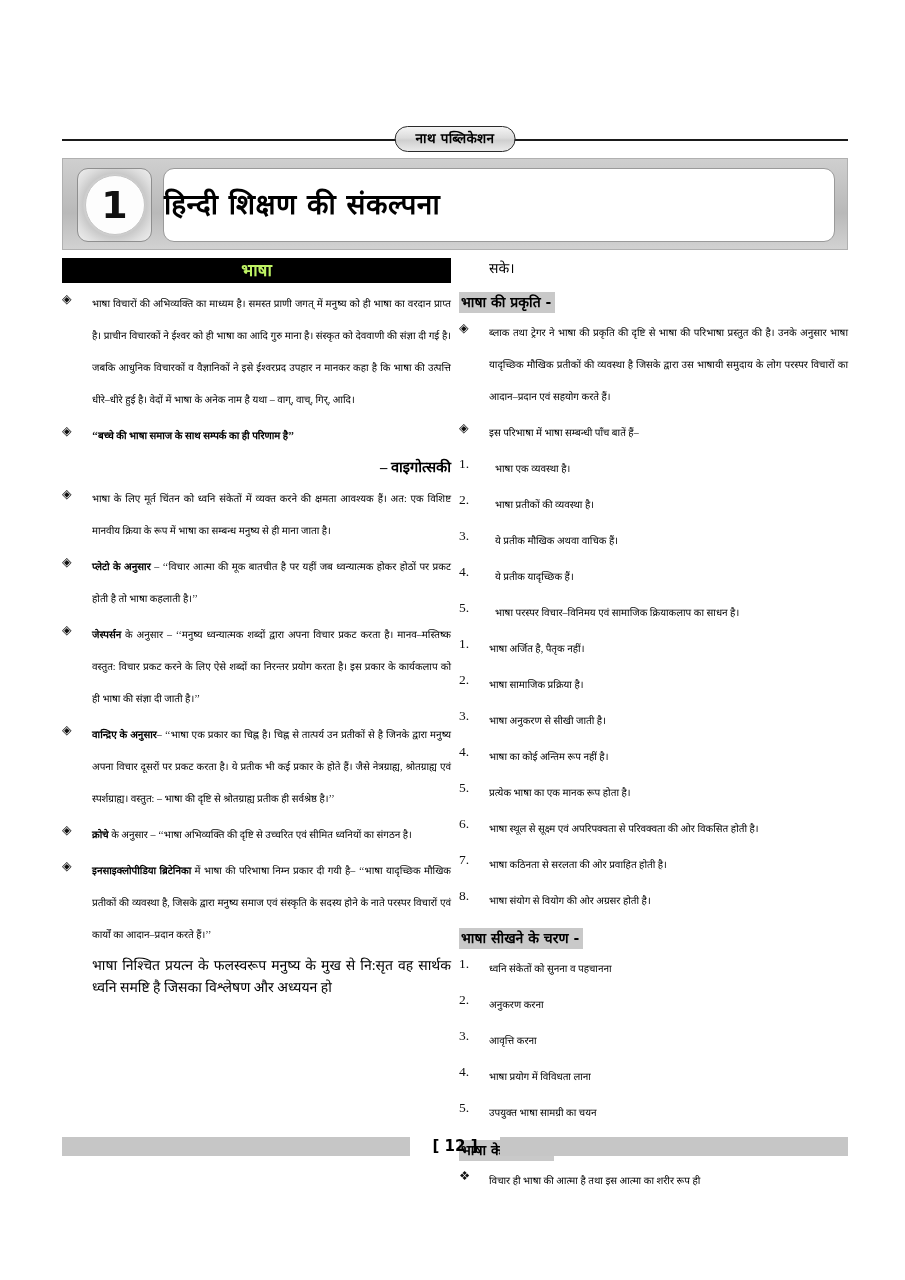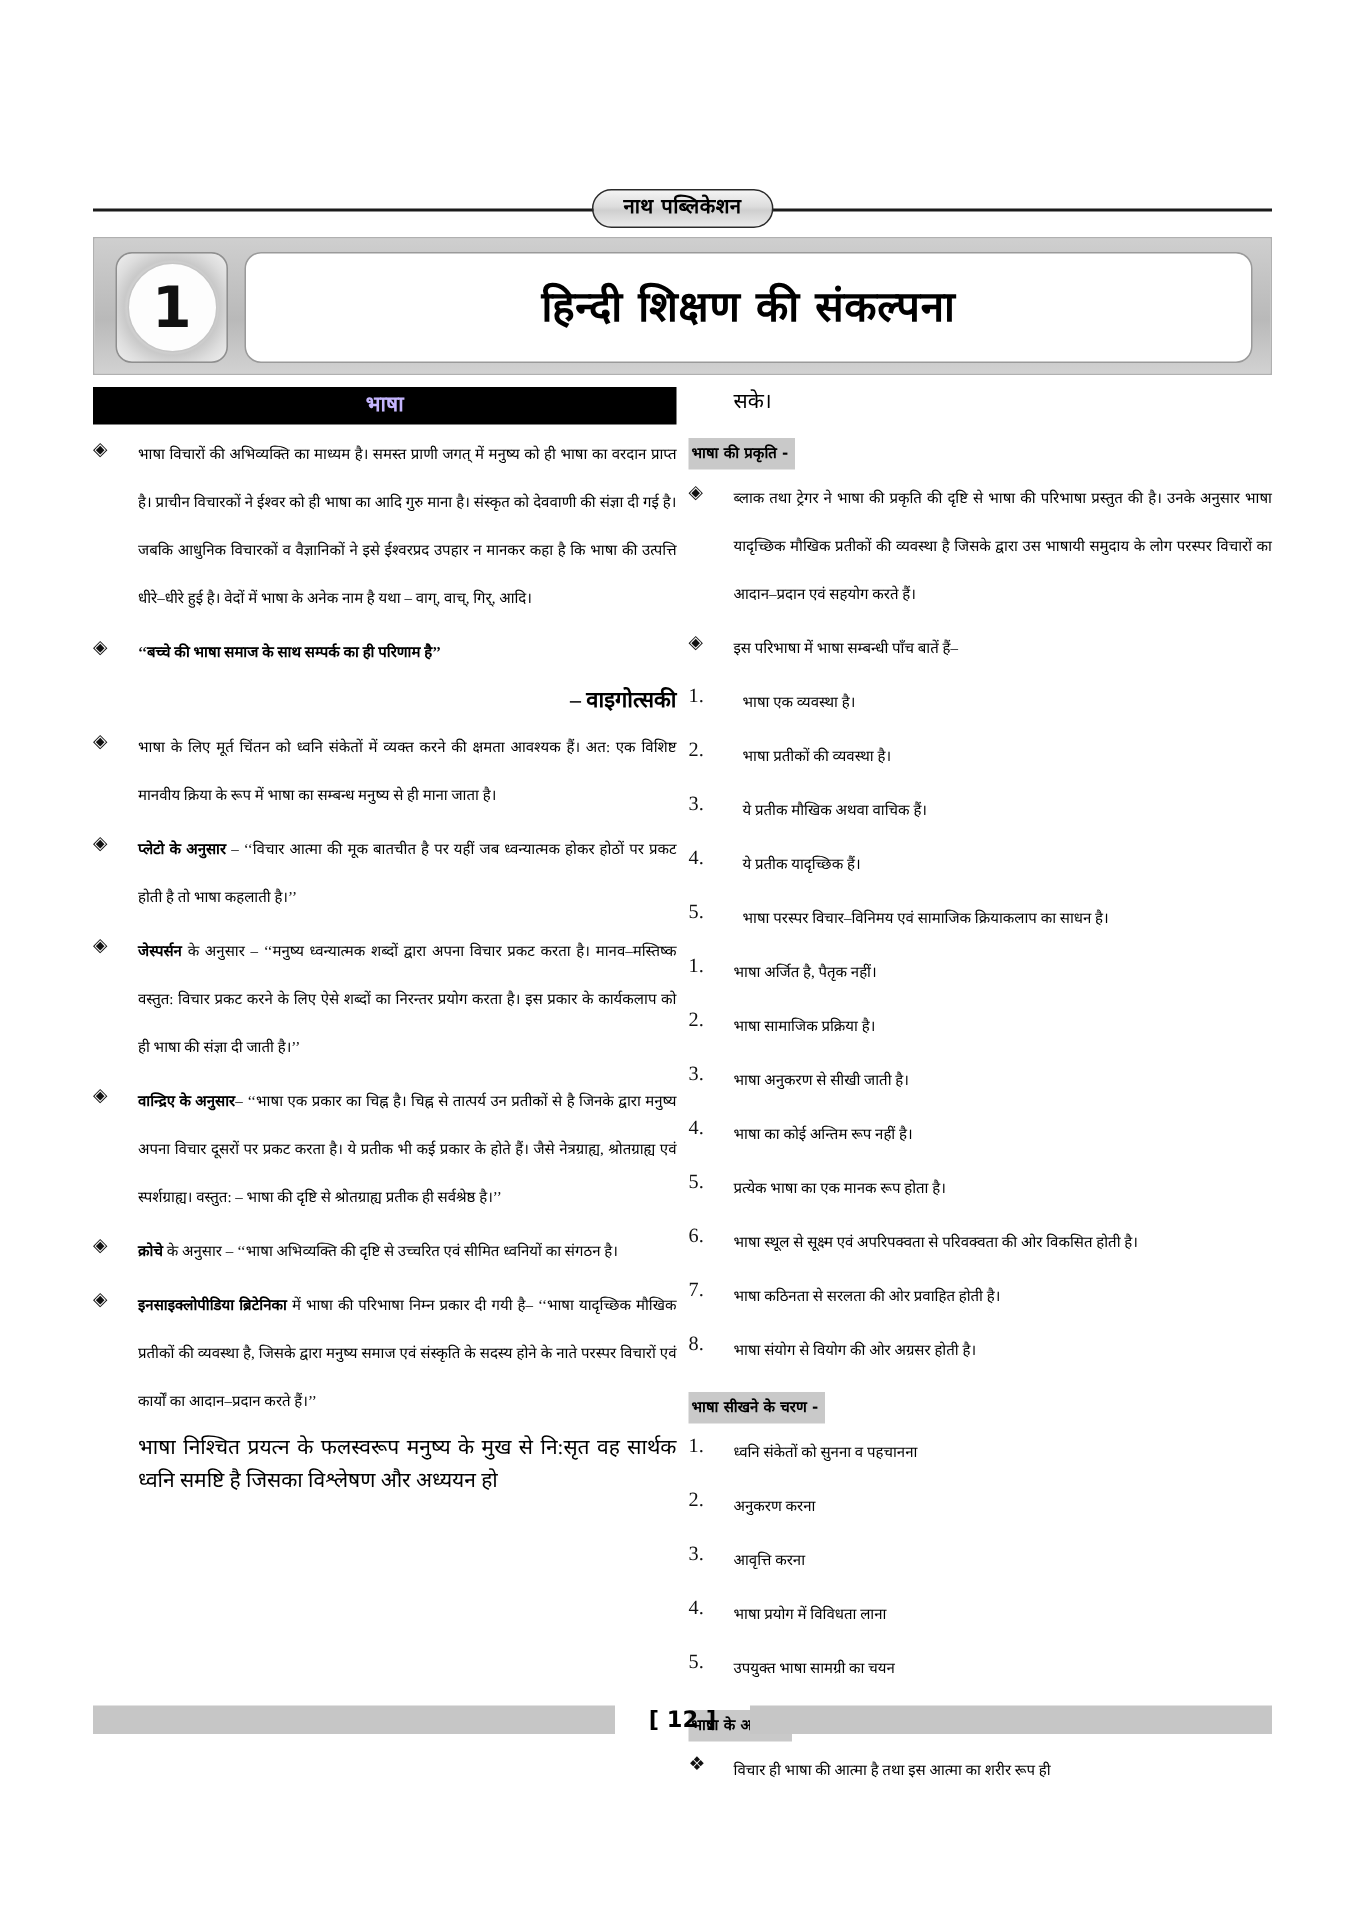--- a/index.html
+++ b/index.html
@@ -105,21 +105,20 @@
     position: absolute;
     left: 100px;
     top: 9px;
     right: 12px;
     height: 74px;
     background: #ffffff;
     border: 1.4px solid #9a9a9a;
     border-radius: 11px;
     display: flex;
     align-items: center;
-    justify-content: center;
     box-sizing: border-box;
   }
   .chaptitle-box span {
     font-family: "DejaVu Sans", "Liberation Sans", sans-serif;
     font-weight: bold;
     font-size: 28px;
     line-height: 34px;
     letter-spacing: .5px;
     color: #000;
   }
@@ -129,37 +128,37 @@
     position: absolute;
     top: 258px;
     width: 389px;
   }
   .col-left  { left: 62px;  }
   .col-right { left: 459px; }
 
   
   .barhead {
     background: #000;
-    color: #c4b5fd;
+    color: #bef264;
     text-align: center;
     font-family: "DejaVu Sans", "Liberation Sans", sans-serif;
     font-weight: bold;
-    font-size: 14px;
+    font-size: 17px;
     line-height: 25px;
     height: 25px;
     margin-bottom: 5px;
   }
 
   
   .ghead {
     display: inline-block;
     background: #c9c9c9;
     font-family: "DejaVu Sans", "Liberation Sans", sans-serif;
     font-weight: bold;
-    font-size: 10px;
+    font-size: 14px;
     line-height: 21px;
     padding: 0 4px 0 2px;
     margin: 7px 0 4px 0;
     white-space: nowrap;
   }
   .ghead-wrap { line-height: 0; }
 
   
   .row {
     display: flex;

